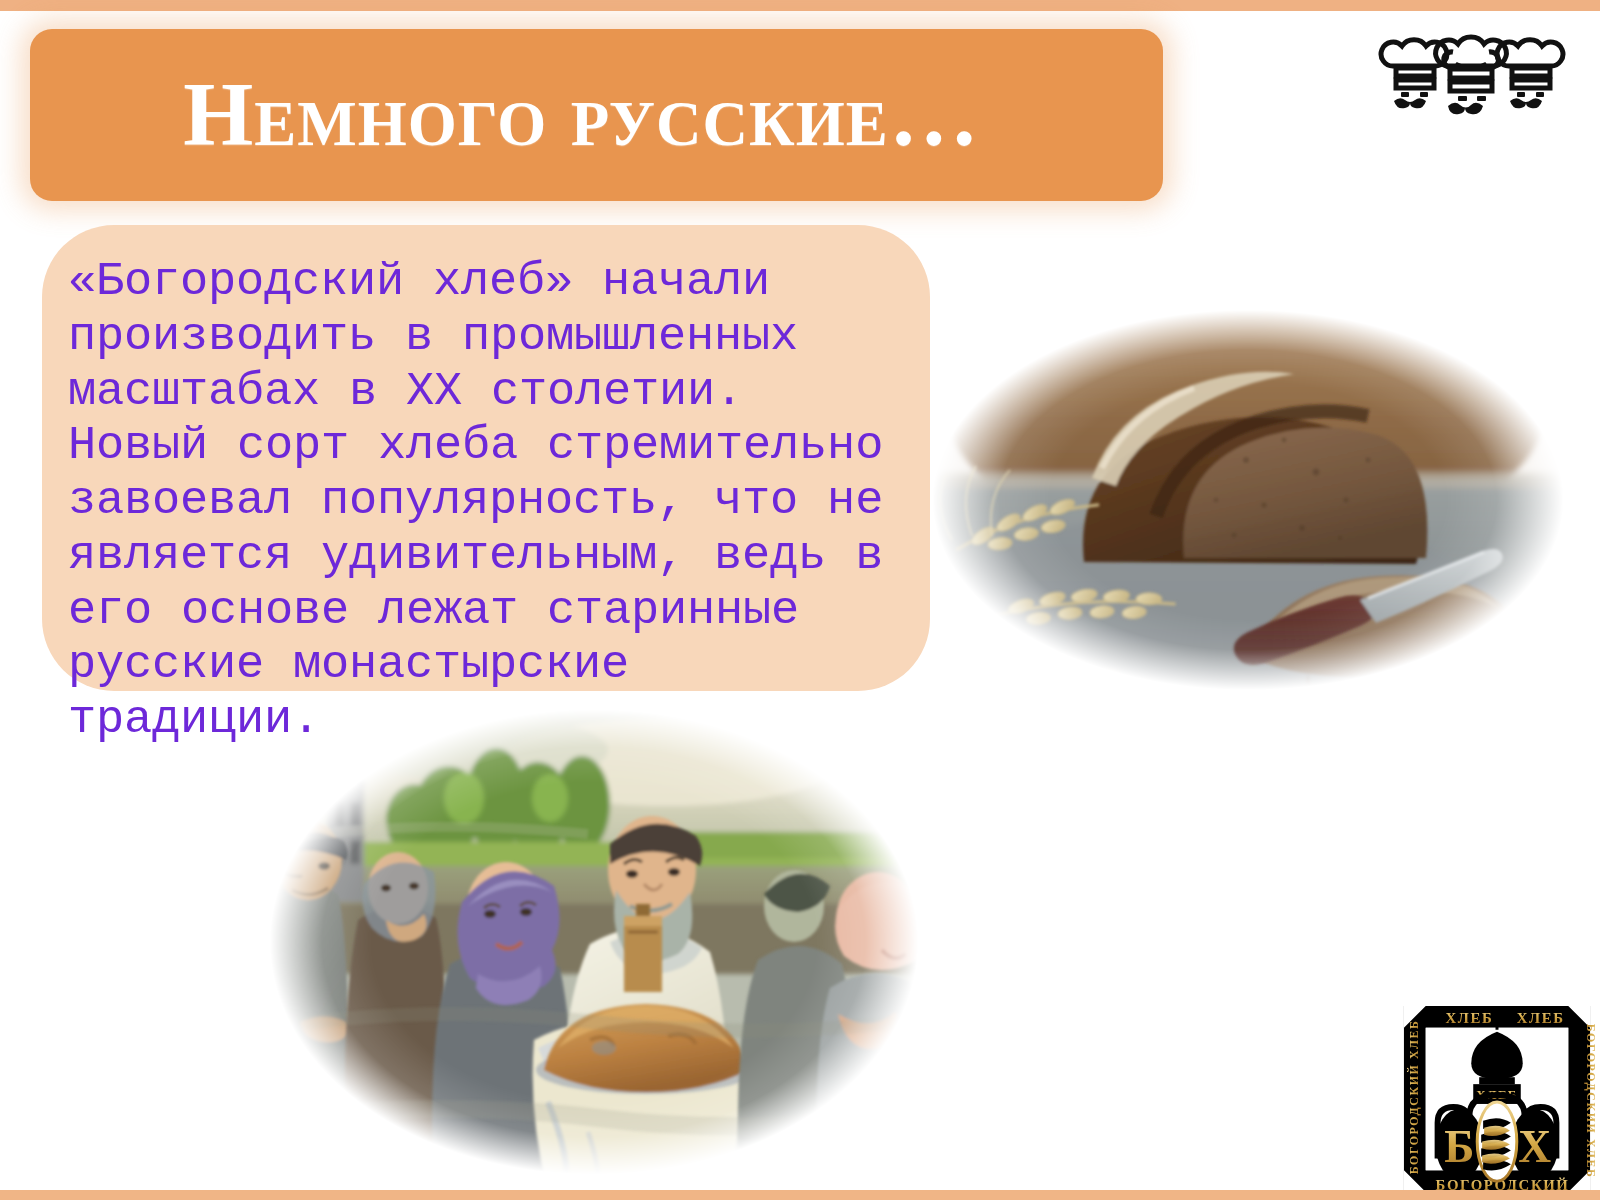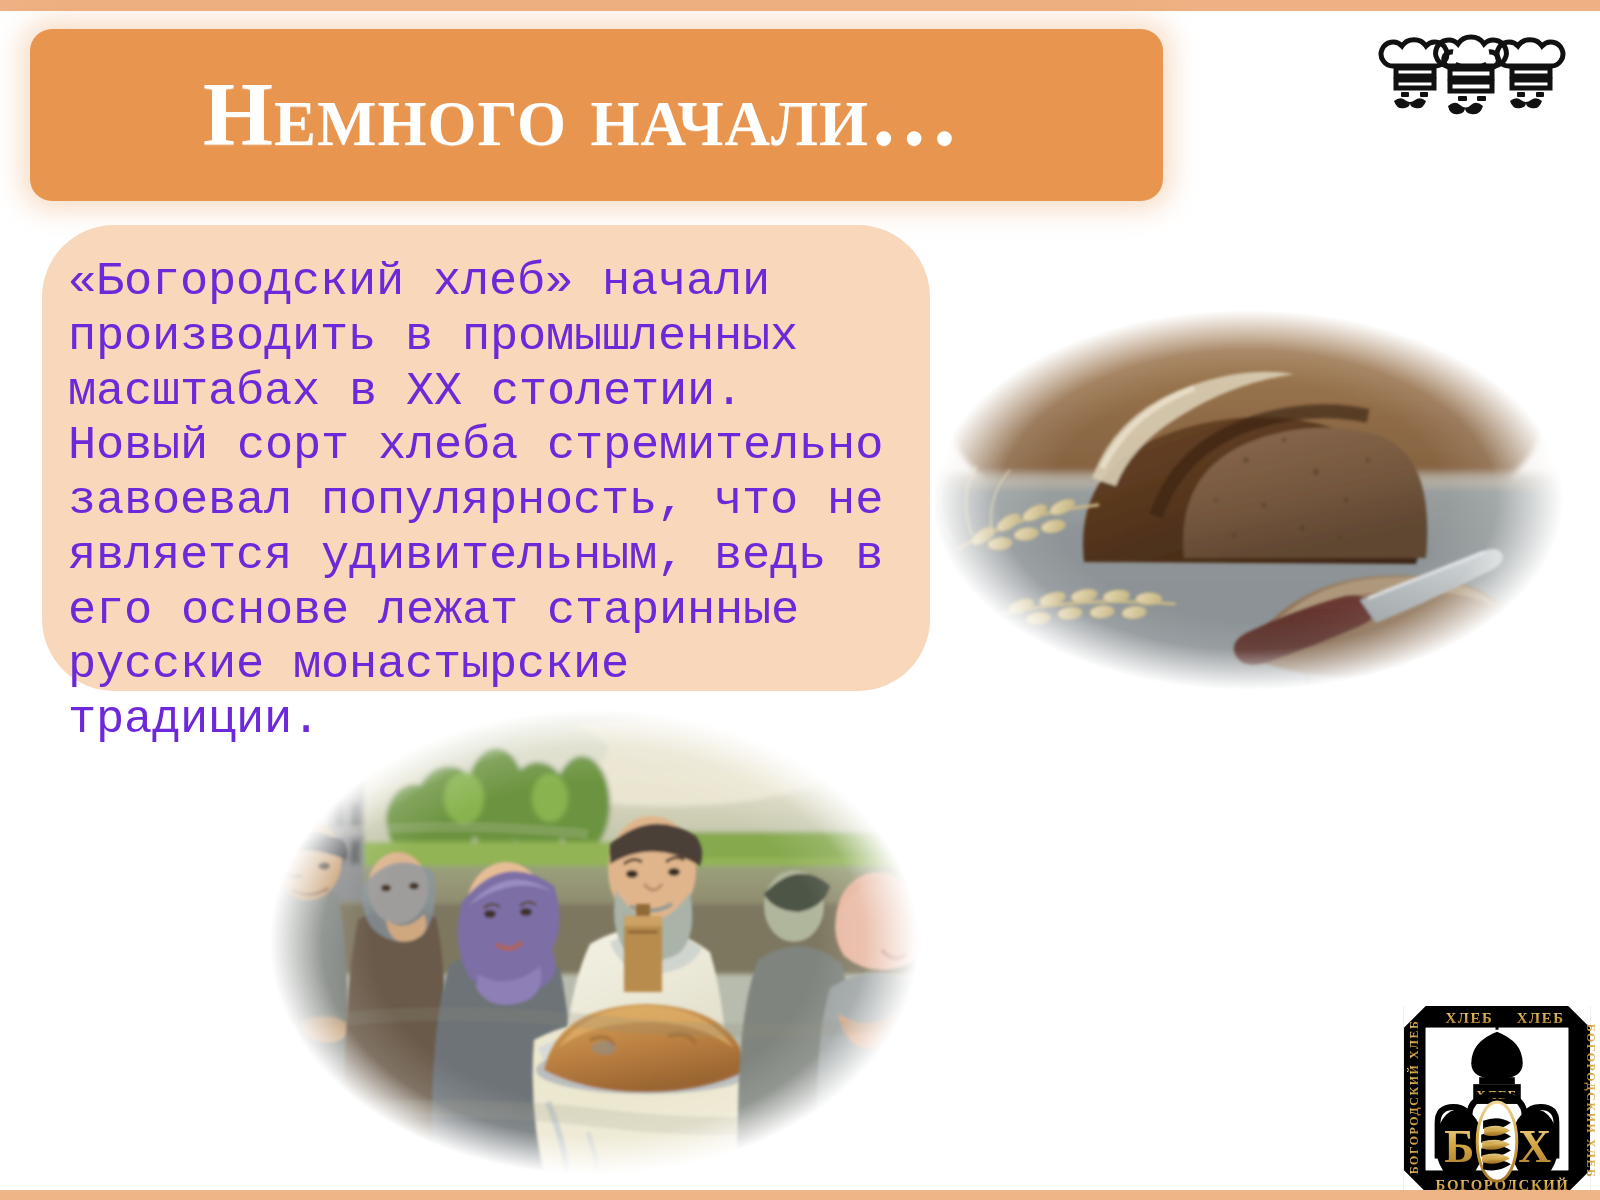--- a/index.html
+++ b/index.html
@@ -131,21 +131,21 @@
   .brand-logo svg { display: block; width: 100%; height: 100%; }
 </style>
 </head>
 <body>
 
 <div class="slide">
 
   <div class="edge-strip top"></div>
 
   <div class="title-banner">
-    <span class="title-text">Немного начали…</span>
+    <span class="title-text">Немного русские…</span>
   </div>
 
   <div class="chef-hats">
     <svg viewBox="0 0 192 96" xmlns="http://www.w3.org/2000/svg" aria-hidden="true">
       <g fill="none" stroke="#111111" stroke-width="5">
 
         <path d="M16 40 a12 12 0 1 1 8 -20 a14 13 0 0 1 24 0 a12 12 0 1 1 8 20 z"></path>
         <path d="M18 42 h38 v8 h-38 z"></path>
         <path d="M18 54 h38 v8 h-38 z"></path>
 

